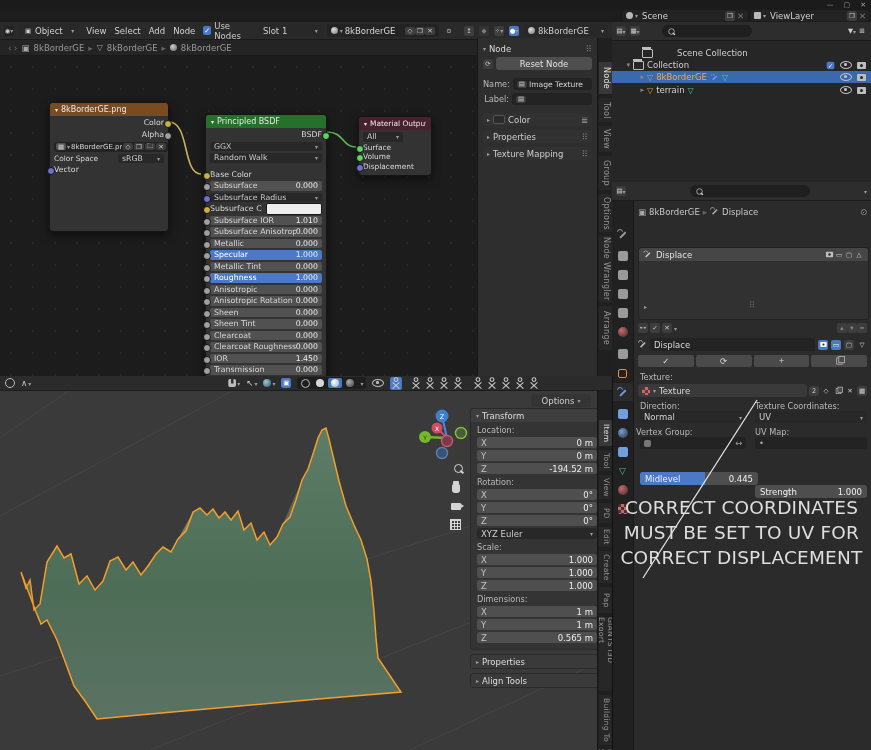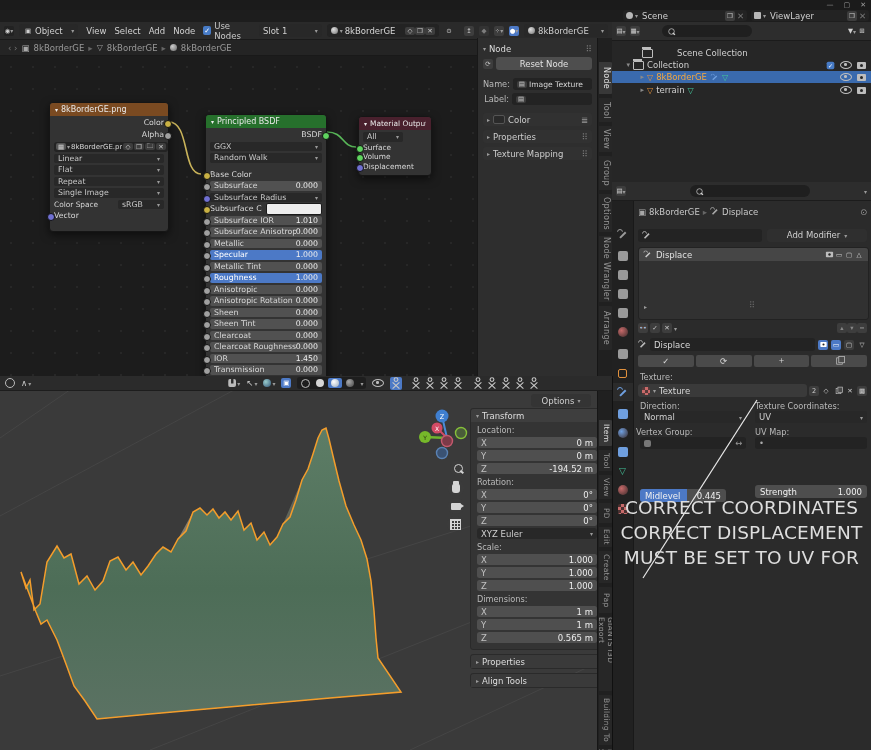--- a/index.html
+++ b/index.html
@@ -221,34 +221,20 @@
         <div class="fieldbox" style="width:100%;height:100%;padding:0 2px;gap:1px">
           <span class="mi" style="width:7px;height:7px;background:#555">▦</span>
           <span class="caret">▾</span>
           <span class="nowrap" style="font-size:7px">8kBorderGE.png</span>
           <span class="mi" style="width:7px;height:7px;margin-left:auto">◇</span>
           <span class="mi" style="width:7px;height:7px">❐</span>
           <span class="mi" style="width:7px;height:7px">🗀</span>
           <span class="mi" style="width:7px;height:7px">✕</span>
         </div>
       </div>
-      <div id="img-dds">
-          <div class="nrow">
-            <div class="ndd">Linear<span class="caret" style="margin-left:auto">▾</span></div>
-          </div>
-          <div class="nrow">
-            <div class="ndd">Flat<span class="caret" style="margin-left:auto">▾</span></div>
-          </div>
-          <div class="nrow">
-            <div class="ndd">Repeat<span class="caret" style="margin-left:auto">▾</span></div>
-          </div>
-          <div class="nrow">
-            <div class="ndd">Single Image<span class="caret" style="margin-left:auto">▾</span></div>
-          </div>
-        </div>
       <div class="nrow">
         <span style="font-size:7.4px">Color Space</span>
         <div class="ndd" style="width:46px;margin-left:auto;flex:0 0 46px">
           <span>sRGB</span>
             <span class="caret" style="margin-left:auto">▾</span>
         </div>
       </div>
       <div class="nrow">
         <span class="sock l" style="background:#7070d2"></span>
         <span>Vector</span>
@@ -590,29 +576,20 @@
 
   <div class="row abs" style="left:26px;top:23px;width:229px;height:13px;gap:3px">
     <span style="color:#a8a8a8">▣</span>
     <span>8kBorderGE</span>
     <span style="color:#666">▸</span>
     <span class="wrenchic" style="color:#a8a8a8;transform:scale(.8)"></span>
     <span>Displace</span>
     <span style="margin-left:auto;color:#999">⊙</span>
   </div>
 
-  <div class="row abs" style="left:26px;top:46px;width:229px;height:14px;gap:5px">
-    <div class="fieldbox" style="height:13px;flex:1;gap:3px">
-      <span class="wrenchic" style="color:#bbb;transform:scale(.8)"></span>
-    </div>
-    <div class="dd" style="height:13px;flex:0 0 92px;background:#2f2f2f;justify-content:center">
-      <span>Add Modifier</span>
-        <span class="caret" style="margin-left:4px">▾</span>
-    </div>
-  </div>
 
   <div class="modblock" style="top:65px;height:71px">
     <div class="modhead">
       <span class="wrenchic" style="color:#ccc;transform:scale(.75)"></span>
       <span>Displace</span>
       <span style="margin-left:auto" class="row">
         <span class="i-cam" style="transform:scale(.8)"></span>
         <span class="mi" style="background:transparent;width:9px">▭</span>
         <span class="mi" style="background:transparent;width:9px">▢</span>
         <span class="mi" style="background:transparent;width:9px">△</span>
@@ -686,37 +663,37 @@
   <span class="abs lbl" style="left:24px;top:245px">Vertex Group:</span>
   <span class="abs lbl" style="left:143px;top:245px">UV Map:</span>
   <div class="fieldbox abs" style="left:28px;top:255px;width:106px;height:12px;box-sizing:border-box">
     <span class="pico" style="width:7px;height:7px;background:#777"></span>
     <span style="margin-left:auto;color:#999">↔</span>
   </div>
   <div class="fieldbox abs" style="left:143px;top:255px;width:112px;height:12px;box-sizing:border-box">
     <span style="color:#aaa">•</span>
   </div>
 
-  <div class="pslider abs" style="left:28px;top:288px;width:86px;box-sizing:border-box">
+  <div class="pslider abs" style="left:28px;top:271px;width:118px;box-sizing:border-box">
     <span class="fill" style="width:55%"></span>
     <span>Midlevel</span>
     <span class="val">0.445</span>
   </div>
   <div class="pslider abs" style="left:143px;top:271px;width:112px;box-sizing:border-box">
     <span>Strength</span>
     <span class="val">1.000</span>
   </div>
 
   <svg class="abs" width="259" height="568" style="left:0;top:0;pointer-events:none">
     <line x1="31" y1="396" x2="145" y2="218" stroke="#e8e8e8" stroke-width="1.2"></line>
   </svg>
   <div id="annot">
       <div>CORRECT COORDINATES</div>
+      <div>MUST BE SET TO UV FOR</div>
       <div>CORRECT DISPLACEMENT</div>
-      <div>MUST BE SET TO UV FOR</div>
     </div>
 </div>
 
 <div id="viewport" class="abs">
 
   <svg class="abs" width="612" height="374" style="left:0;top:15px">
     <g stroke="#454545" stroke-width="1">
       <line x1="0" y1="125" x2="260" y2="-15"></line>
       <line x1="0" y1="285" x2="612" y2="90"></line>
       <line x1="150" y1="359" x2="612" y2="175"></line>

